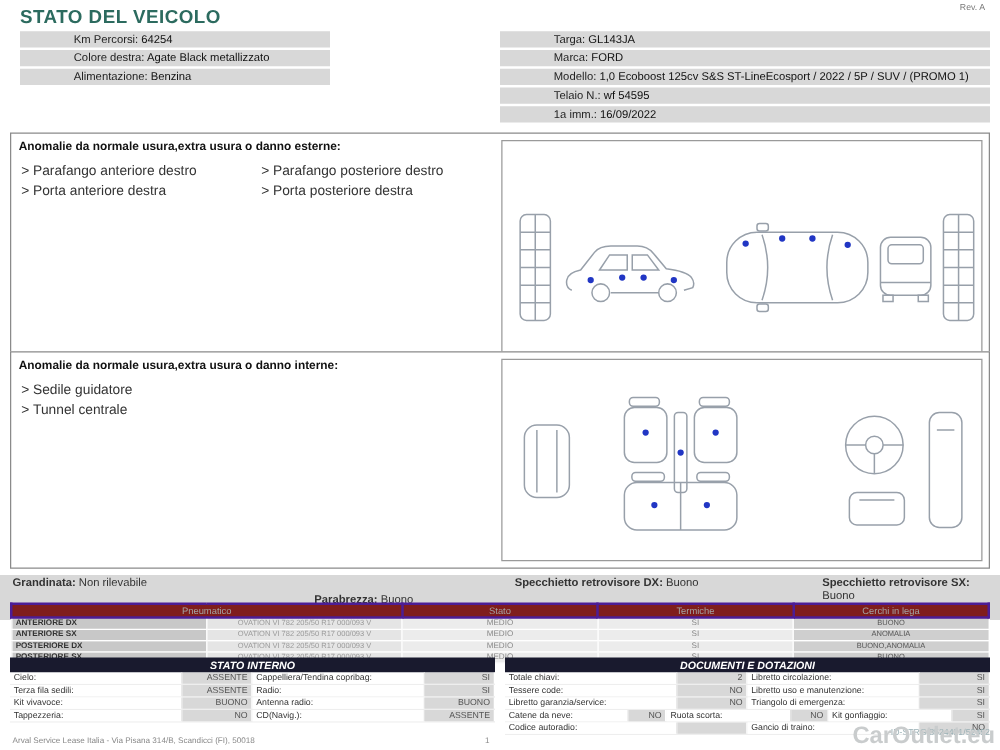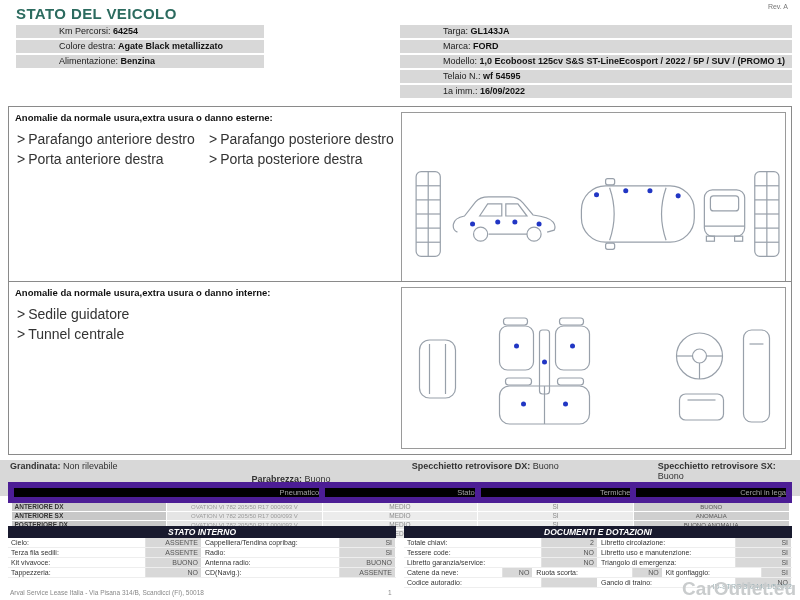--- a/index.html
+++ b/index.html
@@ -11,41 +11,41 @@
     position:relative;
     overflow:hidden;
   }
   .title { position:absolute; left:16px; top:5px; font-size:15px; font-weight:bold; color:#2c6b5f; letter-spacing:.4px; }
   .rev   { position:absolute; right:12px; top:3px; font-size:7px; color:#777; }
 
   .fields-left  { position:absolute; left:16px;  top:25px; width:248px; }
   .fields-right { position:absolute; left:400px; top:25px; width:392px; }
   .field-row { background:#d8d8d8; padding:1px 3px; margin-bottom:2px; font-size:9px; line-height:11px; }
   .fl { color:#222;padding-left:40px; }
-  .fv { font-weight:bold; color:#111; }
+  .fv { font-weight:normal; color:#111; }
 
   .anom-box { position:absolute; left:8px; width:784px; border:1px solid #8a8a8a; background:#fff; }
   #box-ext { top:106px; height:216px; }
   #box-int { top:281px; height:174px; }
   .anom-heading { font-size:9.5px; font-weight:bold; padding:5px 6px 3px 6px; color:#111; }
   .anom-items { position:absolute; left:8px; top:24px; width:384px; display:flex; }
-  .anom-col { width:192px; font-size:14px; color:#333; }
+  .anom-col { width:192px; font-size:11px; color:#333; }
   .anom-item { margin-bottom:4px; white-space:nowrap; }
   .bullet { margin-right:3px; }
   .diagram { position:absolute; left:392px; top:5px; right:5px; bottom:5px; border:1px solid #9a9a9a; }
   .diagram svg { width:100%; height:100%; }
 
   .cond-bar { position:absolute; left:0; right:0; top:460px; background:#d8d8d8; font-size:9px; color:#333; padding:1px 10px; }
   .cond-row { display:flex; line-height:10px;gap:43px; }
   .cond-row + .cond-row { border-top:1px solid #fff; }
   .cond-item .cl { font-weight:bold; }
   .w1 { width:220px; } .w2 { width:130px;margin-top:13px; } .w3 { width:225px; }
 
   table.tyres { position:absolute; left:8px; top:482px; width:784px; border-collapse:collapse; table-layout:fixed; }
-  table.tyres th { font-weight:normal; color:#a3a3a3; font-size:7.5px; height:9px; line-height:9px; border:6px solid #4c1d95; background:#000000;text-align:right; }
+  table.tyres th { font-weight:normal; color:#a3a3a3; font-size:7.5px; height:9px; line-height:9px; border:2px solid #4c1d95; background:#7f1d1d; }
   table.tyres td { height:8px; line-height:8px; border:1px solid #fff; padding:0 3px; }
   td.pos    { width:92px;  background:#c8c8c8; font-size:6.5px; font-weight:bold; color:#333; }
   td.spec   { width:300px; background:#e5e5e5; font-size:6px;   color:#9a9a9a; text-align:center; }
   td.stato  { width:140px; background:#ececec; font-size:6.5px; color:#8a8a8a; text-align:center; }
   td.term   { width:132px; background:#ececec; font-size:6.5px; color:#8a8a8a; text-align:center; }
   td.cerchi { width:120px; background:#cfcfcf; font-size:6px;   color:#555;    text-align:center; }
 
   .bt { position:absolute; top:526px; width:388px; font-size:7px; }
   #stato-interno { left:8px; }
   #documenti { left:404px; }

